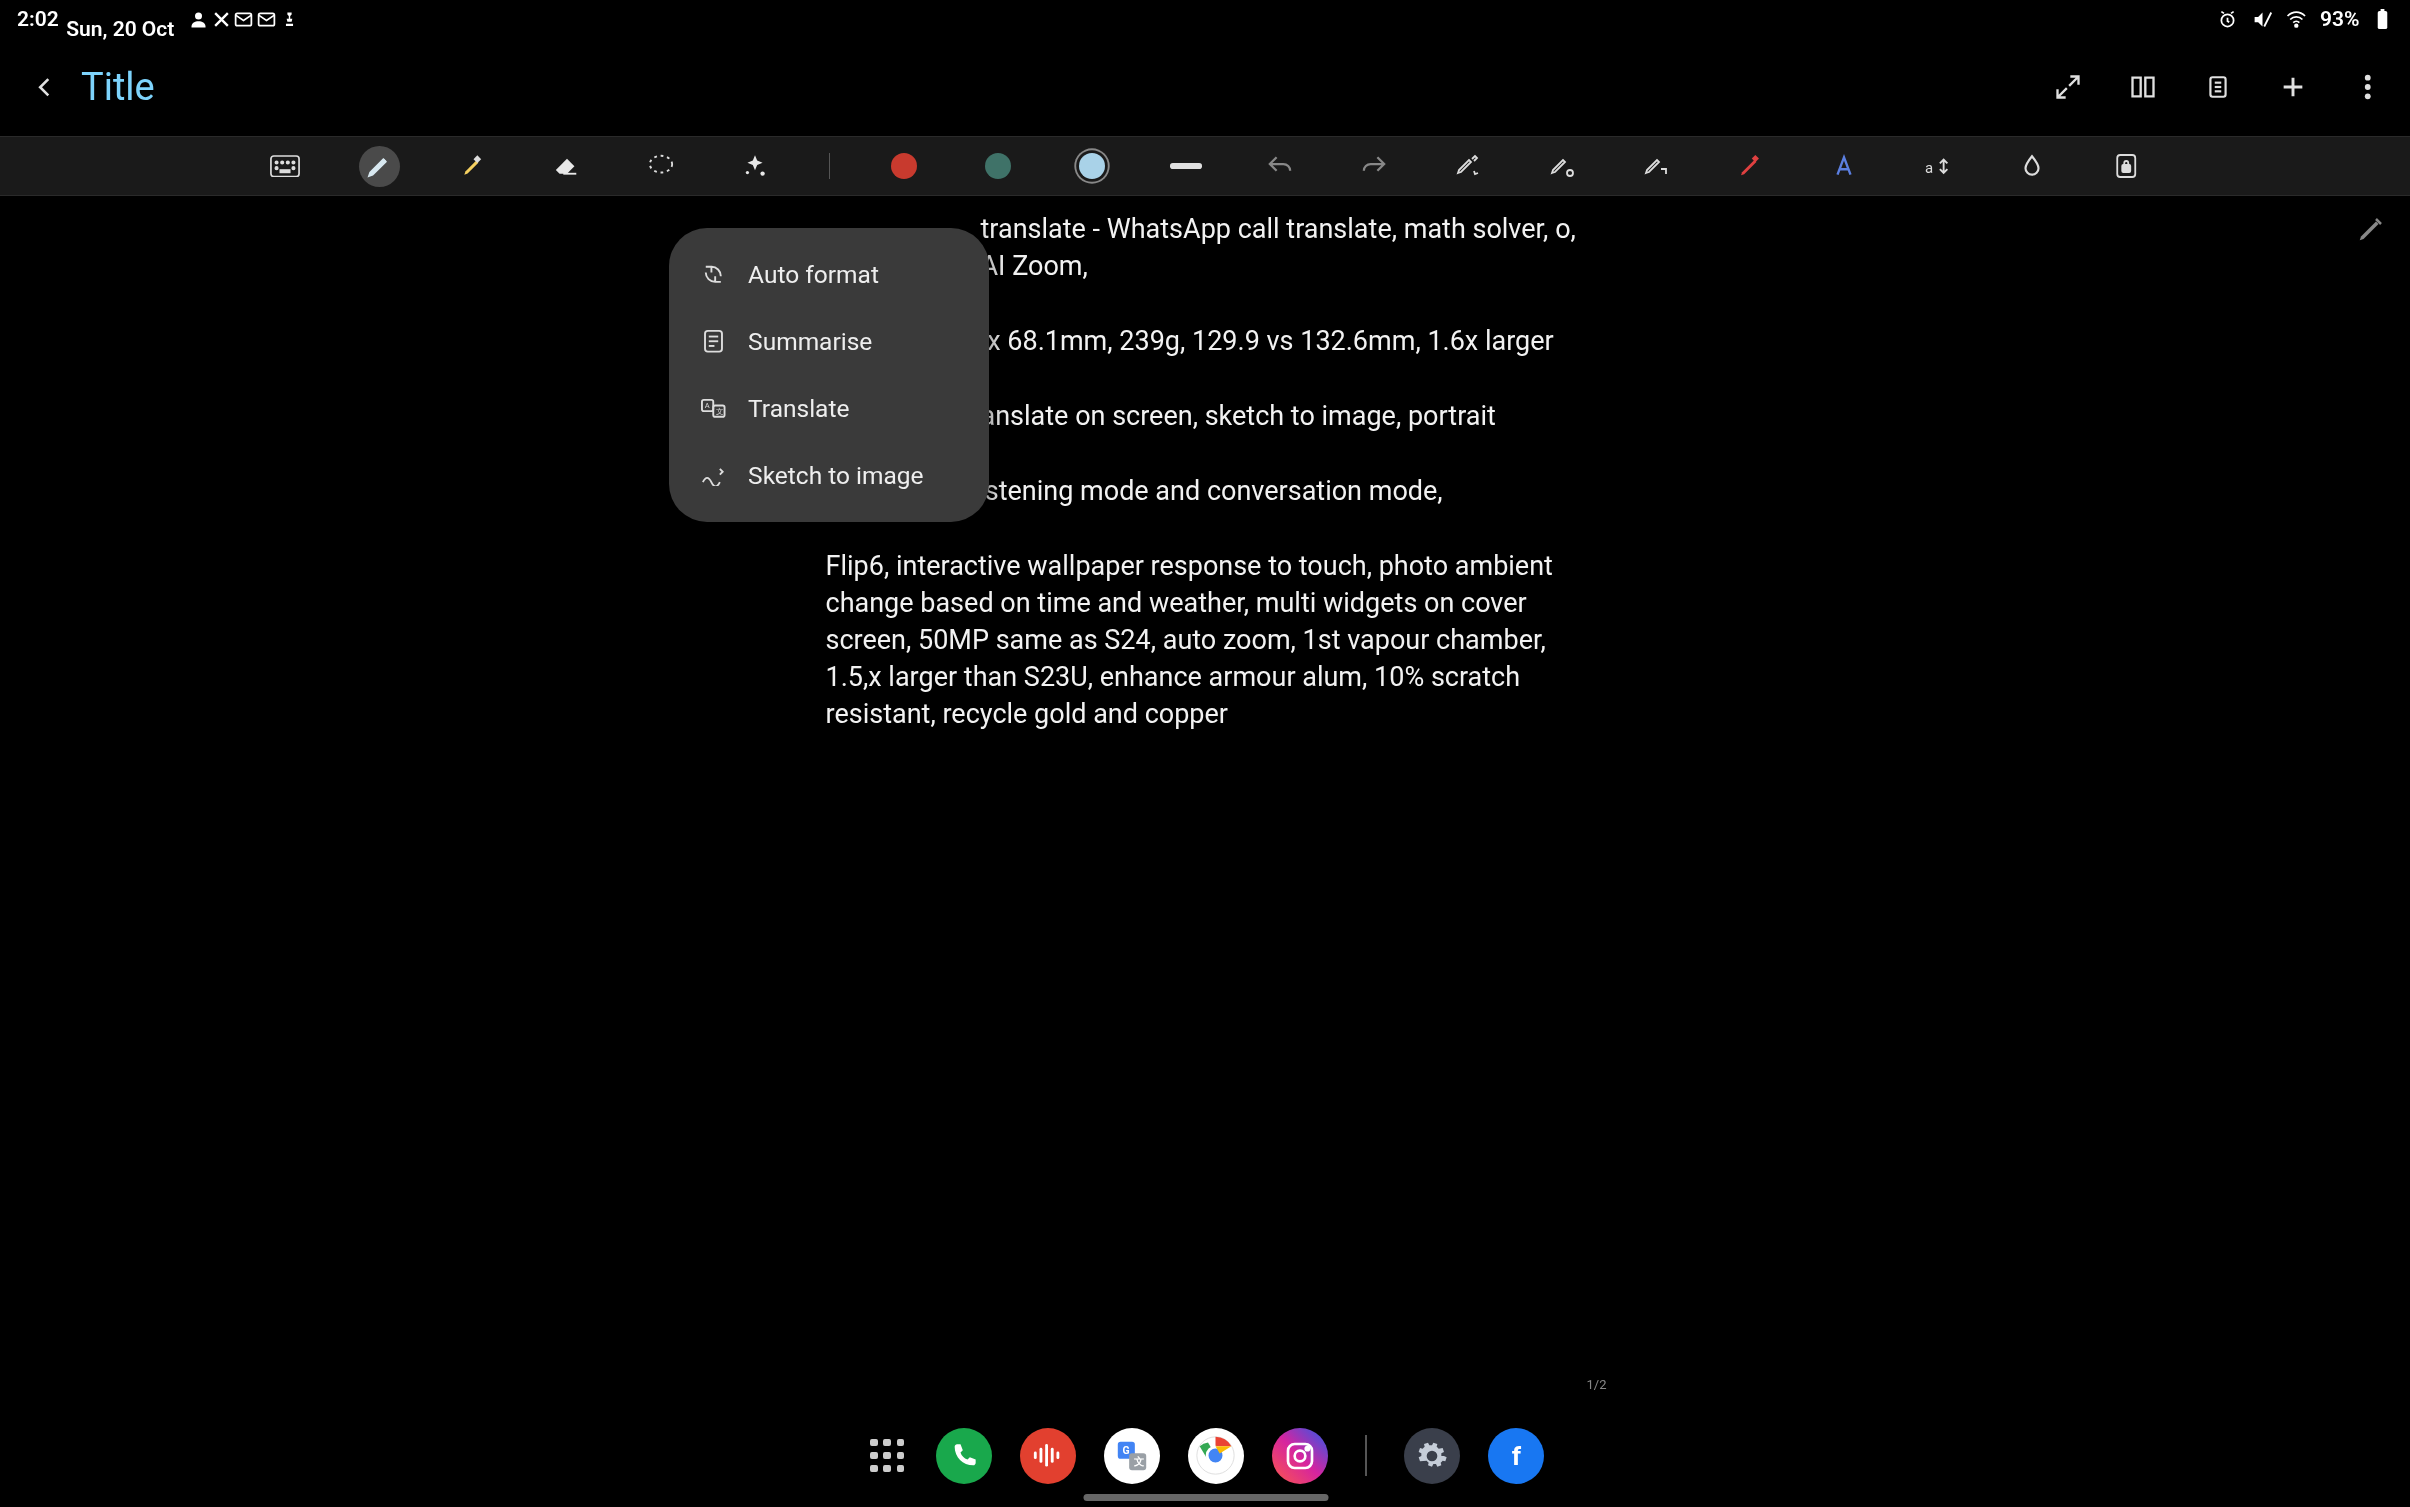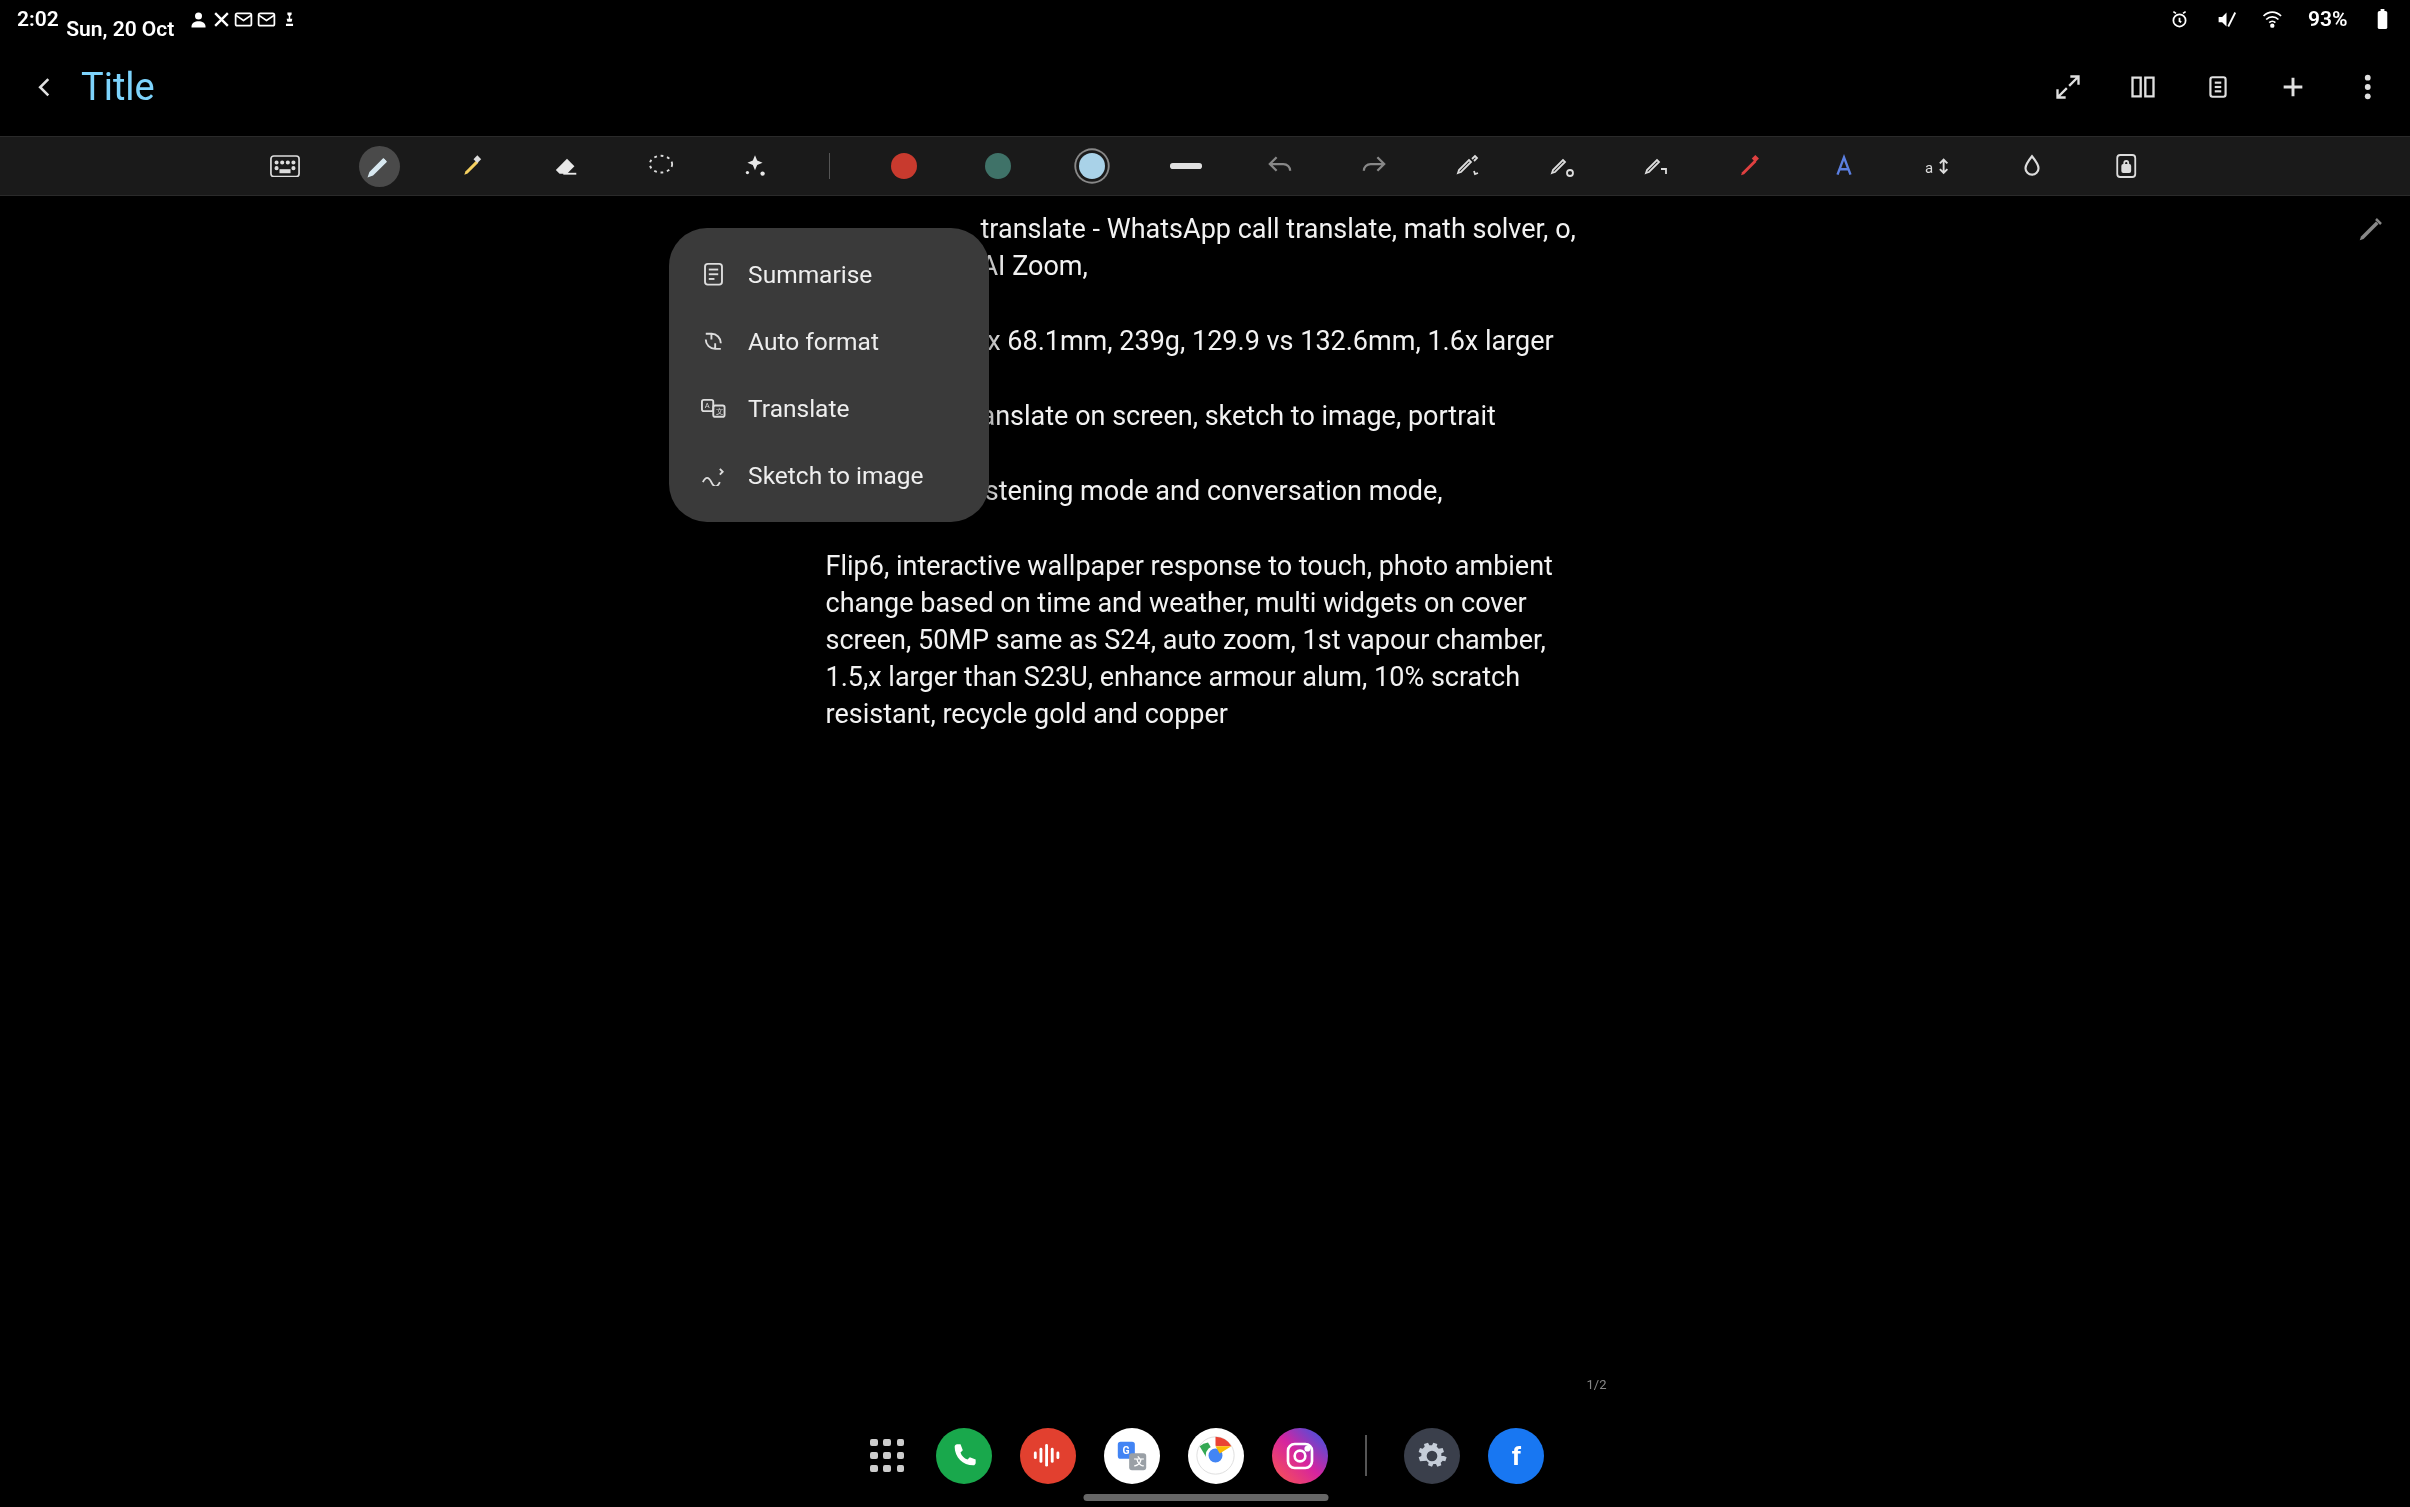--- a/index.html
+++ b/index.html
@@ -23,21 +23,21 @@
     font-size: 21px;
     font-weight: 500;
   }
   .status-left { display: flex; align-items: center; gap: 0; }
   .status-left .time { margin-right: 7.5px; font-weight: 600; }
   .status-left .date { margin-right: 13px; font-weight: 600; margin-top: 20px; }
   .status-left .icon, .status-right .icon {
     display: inline-flex; align-items: center; justify-content: center;
     width: 22.6px; height: 22.6px;
   }
-  .status-right { display: flex; align-items: center; gap: 24px; }
+  .status-right { display: flex; align-items: center; gap: 12px; }
   .status-right .battery-pct { font-weight: 600; }
 
   
   .app-bar {
     height: 98px;
     display: flex;
     align-items: center;
     padding: 0 26px;
   }
   .back-btn { width: 38px; height: 38px; display:flex; align-items:center; justify-content:center; }
@@ -414,36 +414,36 @@
     <p style="padding-left:155px;">anslate on screen, sketch to image, portrait</p>
     <p>Interpreter - listening mode and conversation mode,</p>
     <p>Flip6, interactive wallpaper response to touch, photo ambient change based on time and weather, multi widgets on cover screen, 50MP same as S24, auto zoom, 1st vapour chamber, 1.5,x larger than S23U, enhance armour alum, 10% scratch resistant, recycle gold and copper</p>
     <div class="page-indicator">1/2</div>
   </div>
 </div>
 
 <div class="popup">
   <div class="popup-item">
     <span class="picon">
+      <svg width="22.6" height="22.6" viewBox="0 0 24 24" fill="none" stroke="#ddd" stroke-width="2">
+          <path d="M4 4h6v6M20 20h-6v-6M10 4a10 10 0 0110 10M14 20A10 10 0 014 10"></path>
+        </svg>
+    </span>
+    <span>Auto format</span>
+  </div>
+  <div class="popup-item">
+    <span class="picon">
       <svg width="21" height="24.5" viewBox="0 0 22 26" fill="none" stroke="#ddd" stroke-width="2">
           <rect x="2" y="2" width="18" height="22" rx="3"></rect>
           <line x1="6" y1="8" x2="16" y2="8"></line>
           <line x1="6" y1="13" x2="16" y2="13"></line>
           <line x1="6" y1="18" x2="12" y2="18"></line>
         </svg>
     </span>
     <span>Summarise</span>
-  </div>
-  <div class="popup-item">
-    <span class="picon">
-      <svg width="22.6" height="22.6" viewBox="0 0 24 24" fill="none" stroke="#ddd" stroke-width="2">
-          <path d="M4 4h6v6M20 20h-6v-6M10 4a10 10 0 0110 10M14 20A10 10 0 014 10"></path>
-        </svg>
-    </span>
-    <span>Auto format</span>
   </div>
   <div class="popup-item">
     <span class="picon">
       <svg width="24.5" height="22.6" viewBox="0 0 26 24" fill="none" stroke="#ddd" stroke-width="2" style="font-size:26px">
           <rect x="1" y="3" width="12" height="12" rx="2"></rect>
           <rect x="13" y="9" width="12" height="12" rx="2"></rect>
           <text x="4" y="12" font-size="8" fill="#ddd" stroke="none">A</text>
           <text x="16" y="18" font-size="8" fill="#ddd" stroke="none">文</text>
         </svg>
     </span>

